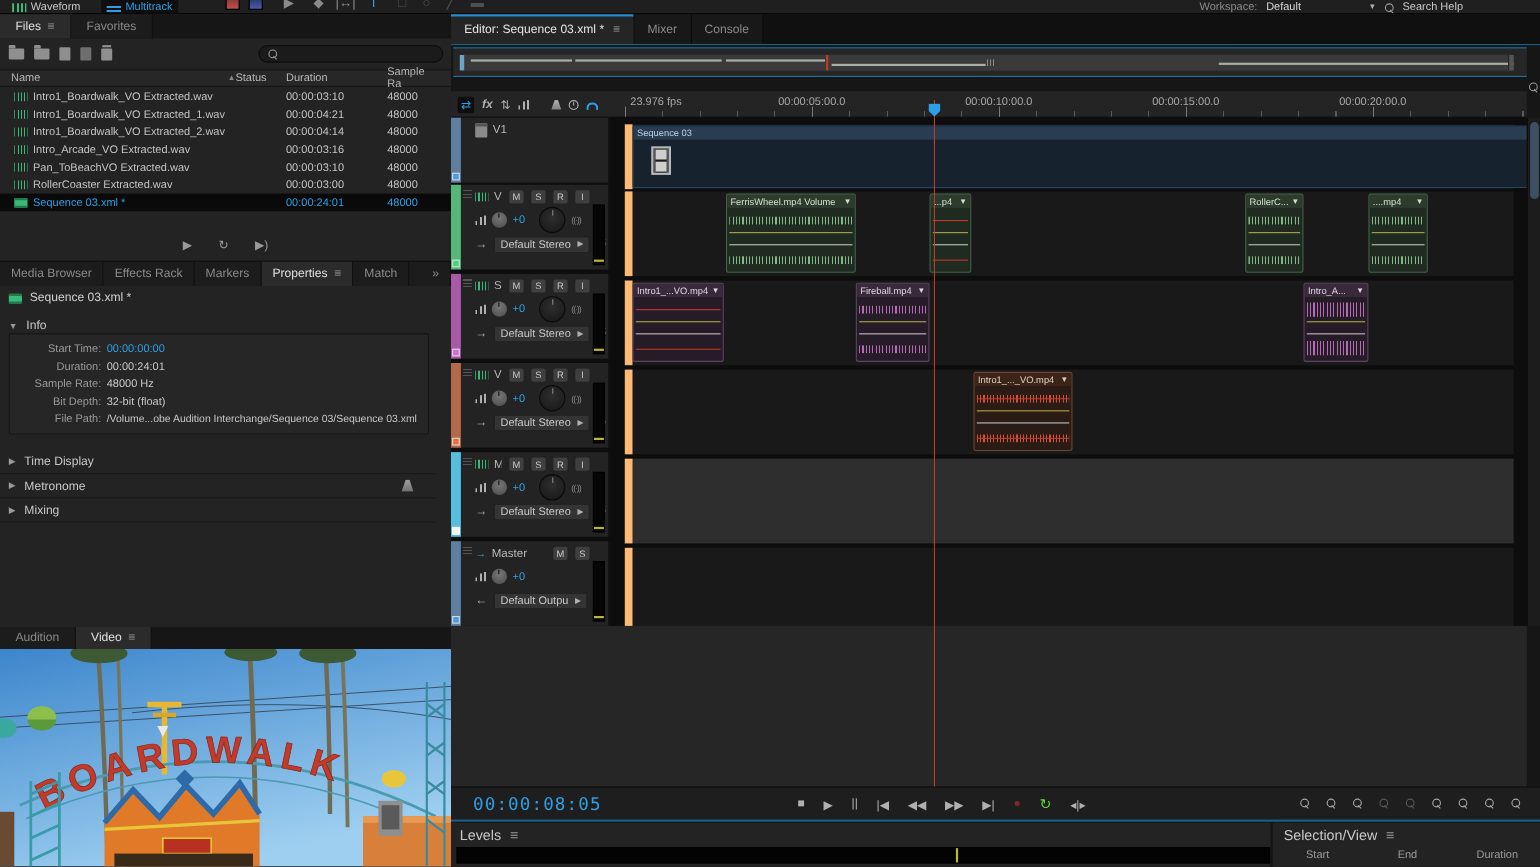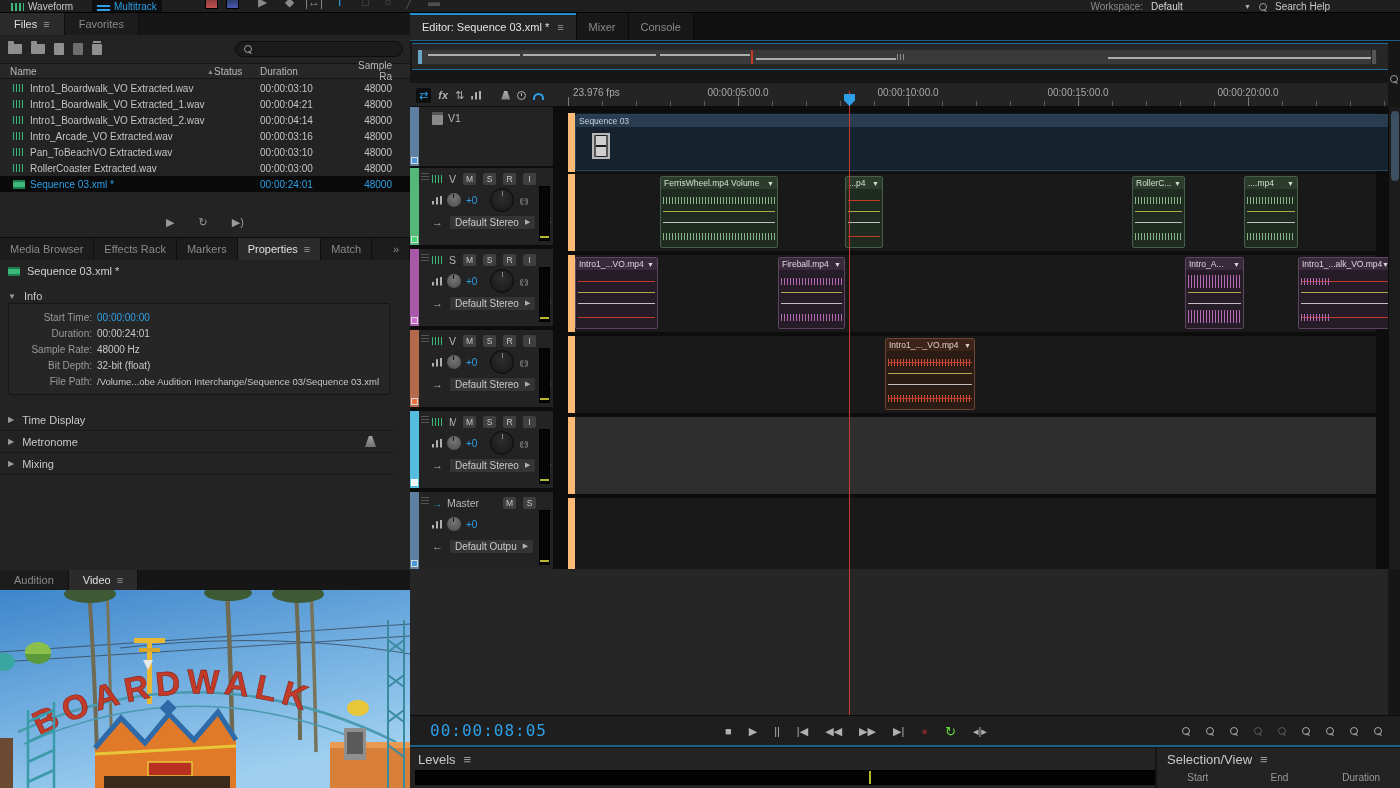--- a/index.html
+++ b/index.html
@@ -32,21 +32,21 @@
   #filestabs{top:0;height:22px}
   #filetools{position:absolute;left:0;top:25px;width:410px;height:22px;display:flex;align-items:center;gap:9px;padding:0 8px;background:#232323}
   .fico{position:relative;width:14px;height:10px;background:#8f8f8f;border-radius:1px}
   .fico.folder::before{content:'';position:absolute;top:-3px;left:0;width:6px;height:3px;background:#8f8f8f;border-radius:1px 1px 0 0}
   .fico.file{width:10px;height:12px}
   .fico.trash{width:10px;height:11px}
   .fico.trash::before{content:'';position:absolute;top:-3px;left:1px;width:8px;height:2px;background:#8f8f8f}
   .searchpill{position:absolute;left:235px;top:3px;width:168px;height:16px;background:#1b1b1b;border:1px solid #0d0d0d;border-radius:8px;display:flex;align-items:center;padding:0 8px;gap:6px}
   #filehead{position:absolute;left:0;top:50px;width:410px;height:16px;background:#272727;border-top:1px solid #151515;border-bottom:1px solid #151515;display:flex;align-items:center;color:#b8b8b8}
   .col-name{flex:1;padding-left:10px}
-  .col-status{width:46px}.col-dur{width:92px}.col-sr{width:58px;text-align:right;padding-right:18px}
+  .col-status{width:46px}.col-dur{width:92px}.col-sr{width:58px;text-align:left;padding-right:12px}
   #filerows{position:absolute;left:0;top:67px;width:410px}
   .frow{height:16px;display:flex;align-items:center;color:#c4c4c4}
   .frow .fi{width:30px;display:flex;justify-content:flex-end;padding-right:5px}
   .frow.sel{background:#0a0a0a;color:#2e9fe6}
   .wvico{display:inline-block;width:12px;height:8px;background:repeating-linear-gradient(90deg,#3cb878 0 1px,transparent 1px 3px)}
   .seqico{display:inline-block;width:12px;height:9px;background:#3cb878;border-radius:1px;box-shadow:inset 0 2px 0 #1f7a4d,inset 0 -2px 0 #1f7a4d}
   #fminitrans{position:absolute;left:0;top:198px;width:410px;height:22px;display:flex;align-items:center;justify-content:center;gap:24px;color:#9a9a9a;font-size:11px}
   #fminitrans .grn{color:#9a9a9a}
   #filesep{position:absolute;left:0;top:224px;width:410px;height:1px;background:#0d0d0d}
 
@@ -660,32 +660,20 @@
           <div class="clip cp" style="left:610px;width:59px">
             <div class="chd">
                 <span class="cnm">Intro_A...</span>
                 <span class="cdd">▼</span>
               </div>
             <i class="wv tall" style="top:17px"></i>
               <i class="ln y" style="top:34px"></i>
               <i class="ln w" style="top:45px"></i>
               <i class="wv tall" style="top:52px"></i>
           </div>
-          <div class="clip cp" style="left:723px;width:95px">
-            <div class="chd">
-                <span class="cnm">Intro1_...alk_VO.mp4</span>
-                <span class="cdd">▼</span>
-              </div>
-            <i class="ln r" style="top:23px"></i>
-              <i class="wv" style="top:20px;width:30px"></i>
-              <i class="ln y" style="top:34px"></i>
-              <i class="ln w" style="top:45px"></i>
-              <i class="ln r" style="top:59px"></i>
-              <i class="wv" style="top:56px;width:30px"></i>
-          </div>
         </div>
       </div>
 
       <div class="trk" style="top:223px;height:77px">
         <div class="thead">
           <div class="stripe" style="background:#b4694a">
               <span class="swatch" style="background:#e8703a"></span>
             </div>
           <div class="grip"></div>
           <div class="th-in">

